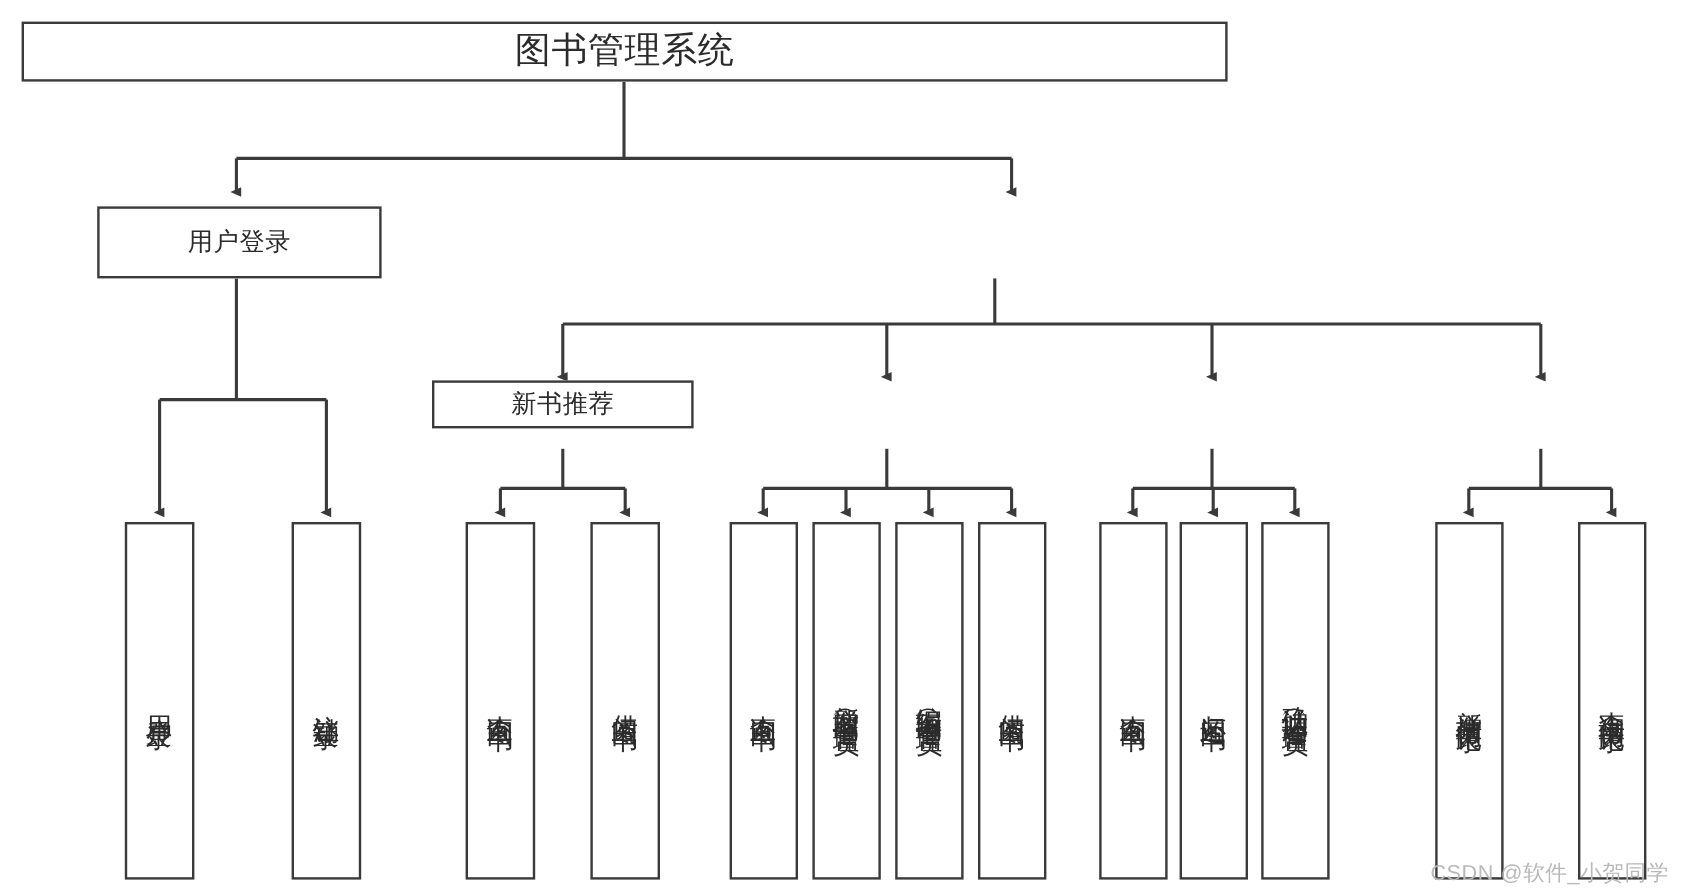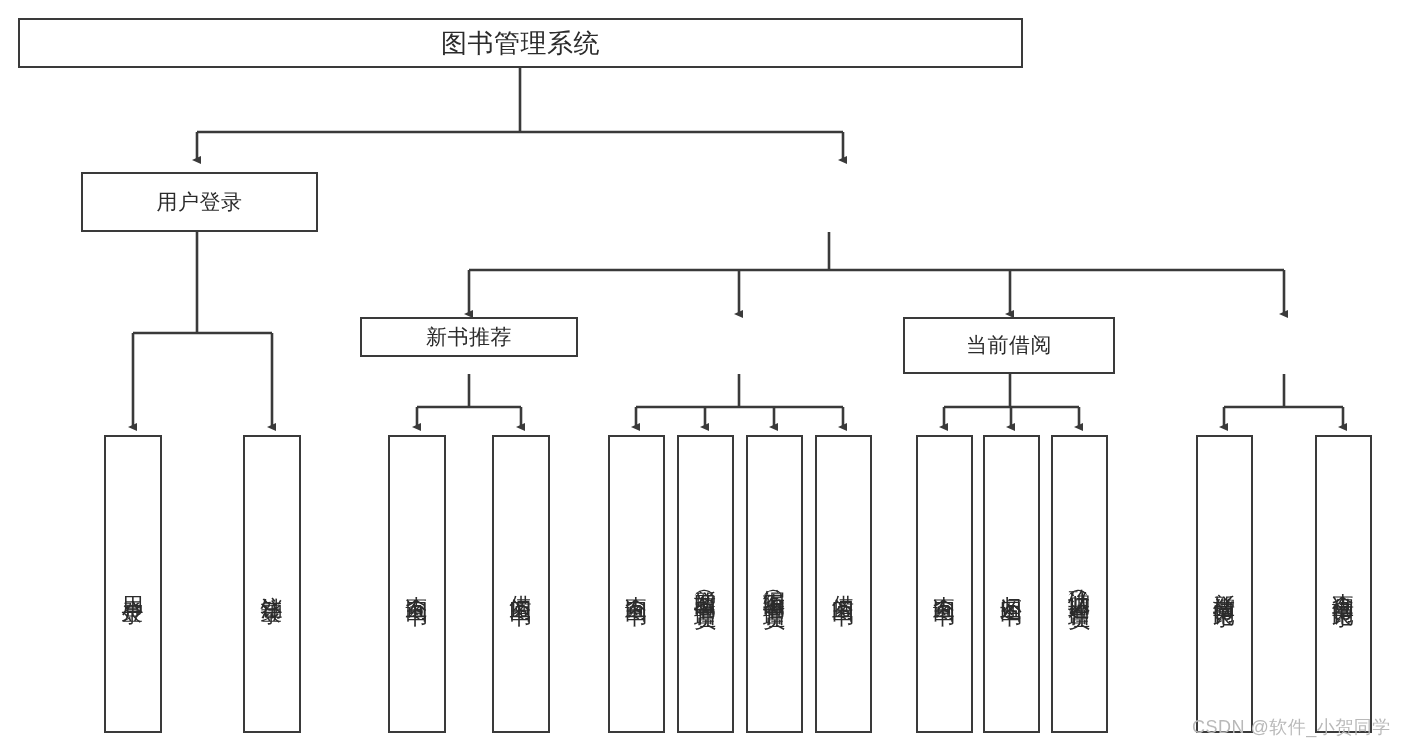--- a/index.html
+++ b/index.html
@@ -40,21 +40,21 @@
     text-align: center;
     line-height: 1.25;
     letter-spacing: 0.5px;
   }
   
   .node.horiz .label {
     font-size: 21px;
     white-space: nowrap;
   }
   .node.root .label {
-    font-size: 26px;
+    font-size: 30px;
   }
   
   .node.vert {
     align-items: center;
     justify-content: center;
   }
   .node.vert .label {
     writing-mode: vertical-rl;
     text-orientation: upright;
     font-size: 22px;
@@ -130,23 +130,20 @@
     <span class="label">图书管理系统</span>
   </div>
 
   <div class="node horiz" style="left:81px; top:172px; width:237px; height:60px;">
     <span class="label">用户登录</span>
   </div>
 
   <div class="node horiz" style="left:360px; top:317px; width:218px; height:40px;">
     <span class="label">新书推荐</span>
   </div>
-  <div class="node horiz" style="left:903px; top:317px; width:212px; height:57px;">
-    <span class="label">当前借阅</span>
-  </div>
 
   <div class="node vert" style="left:104px; top:435px; width:58px; height:298px;">
     <span class="label">用户登录</span>
   </div>
   <div class="node vert" style="left:243px; top:435px; width:58px; height:298px;">
     <span class="label">注销登录</span>
   </div>
 
   <div class="node vert" style="left:388px; top:435px; width:58px; height:298px;">
     <span class="label">查询图书</span>

